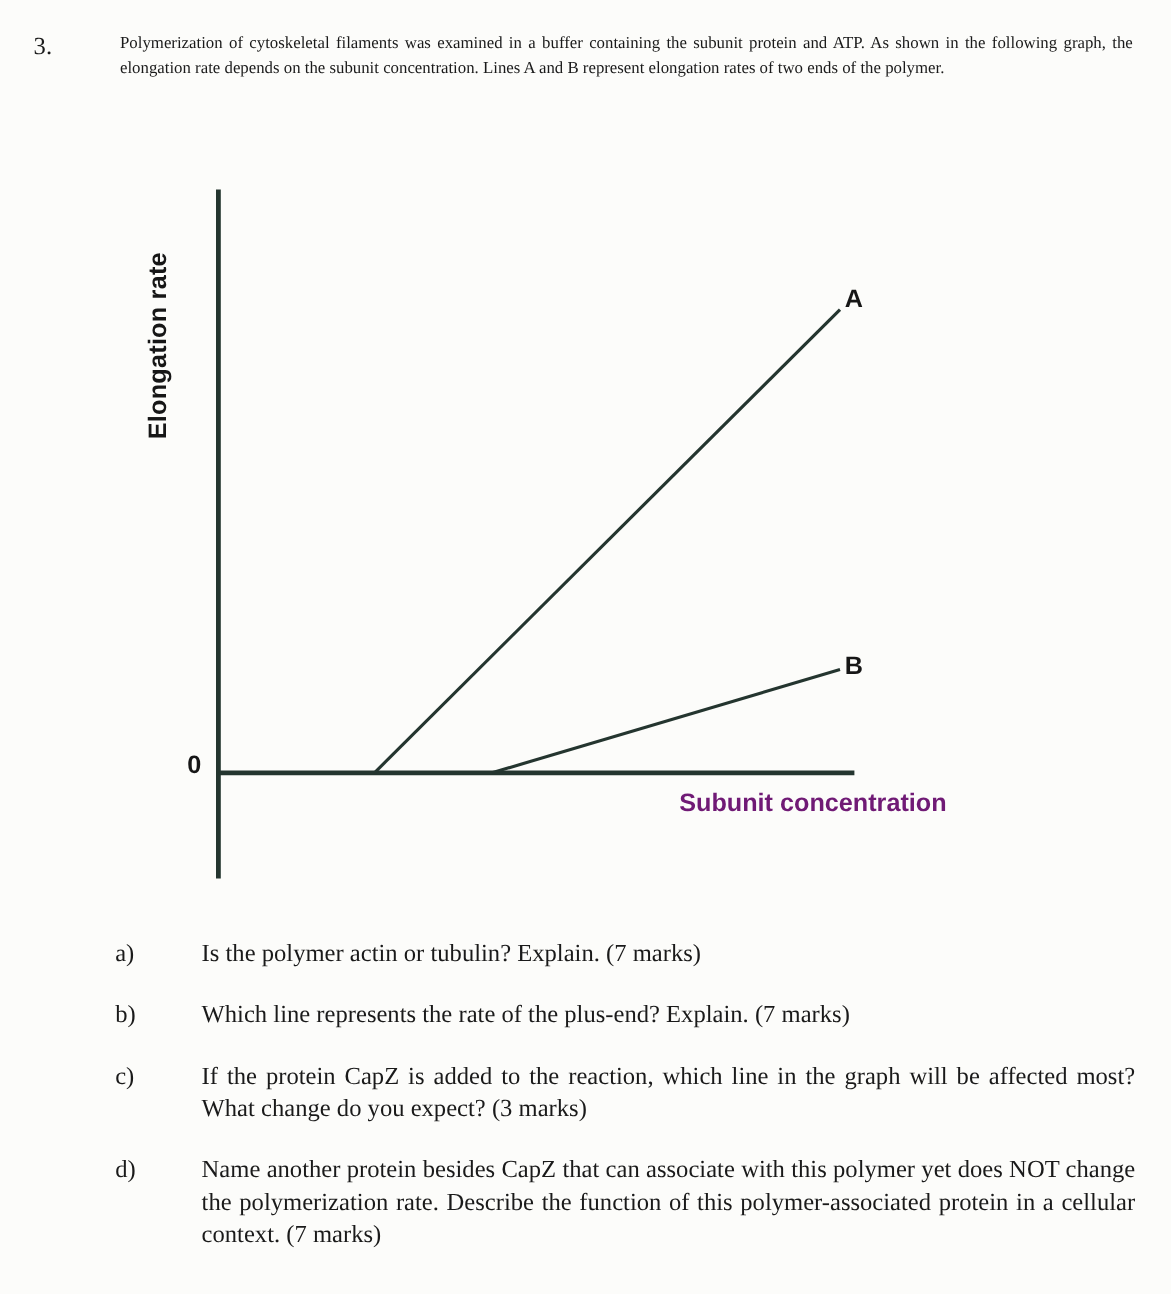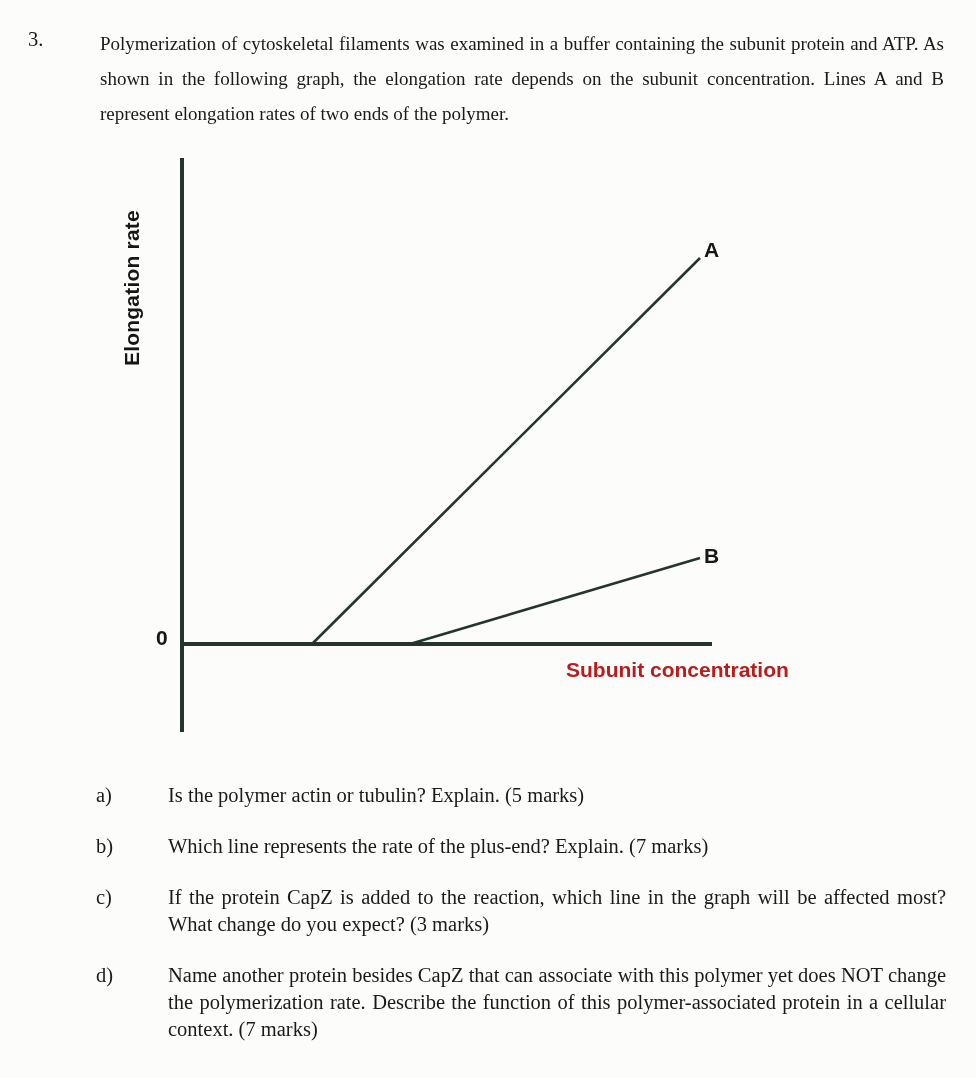--- a/index.html
+++ b/index.html
@@ -32,22 +32,22 @@
     align-items: flex-start;
   }
   .stem-number {
     width: 72px;
     flex: 0 0 72px;
     font-size: 20.5px;
     line-height: 27px;
   }
   .stem-text {
     flex: 1 1 auto;
-    font-size: 19px;
-    line-height: 35px;
+    font-size: 14px;
+    line-height: 21px;
     text-align: justify;
     text-justify: inter-word;
     padding-right: 4px;
   }
 
   
   .figure {
     position: absolute;
     top: 148px;
     left: 100px;
@@ -74,21 +74,21 @@
     transform-origin: left top;
     color: #161616;
   }
   .xlabel {
     position: absolute;
     left: 466px;
     top: 510px;
     font-family: "Liberation Sans", sans-serif;
     font-weight: bold;
     font-size: 21px;
-    color: #b91c1c;
+    color: #701a75;
     white-space: nowrap;
   }
   .zero-label {
     position: absolute;
     left: 56px;
     top: 478px;
     font-family: "Liberation Sans", sans-serif;
     font-weight: bold;
     font-size: 21px;
     color: #161616;
@@ -157,21 +157,21 @@
     <div class="xlabel">Subunit concentration</div>
     <div class="zero-label">0</div>
     <div class="series-label label-a">A</div>
     <div class="series-label label-b">B</div>
   </div>
 
   <div class="subquestions">
 
     <div class="subq">
       <div class="subq-letter">a)</div>
-      <div class="subq-text">Is the polymer actin or tubulin? Explain. (5 marks)</div>
+      <div class="subq-text">Is the polymer actin or tubulin? Explain. (7 marks)</div>
     </div>
 
     <div class="subq">
       <div class="subq-letter">b)</div>
       <div class="subq-text">Which line represents the rate of the plus-end? Explain. (7 marks)</div>
     </div>
 
     <div class="subq">
       <div class="subq-letter">c)</div>
       <div class="subq-text">If the protein CapZ is added to the reaction, which line in the graph will be affected most? What change do you expect? (3 marks)</div>

